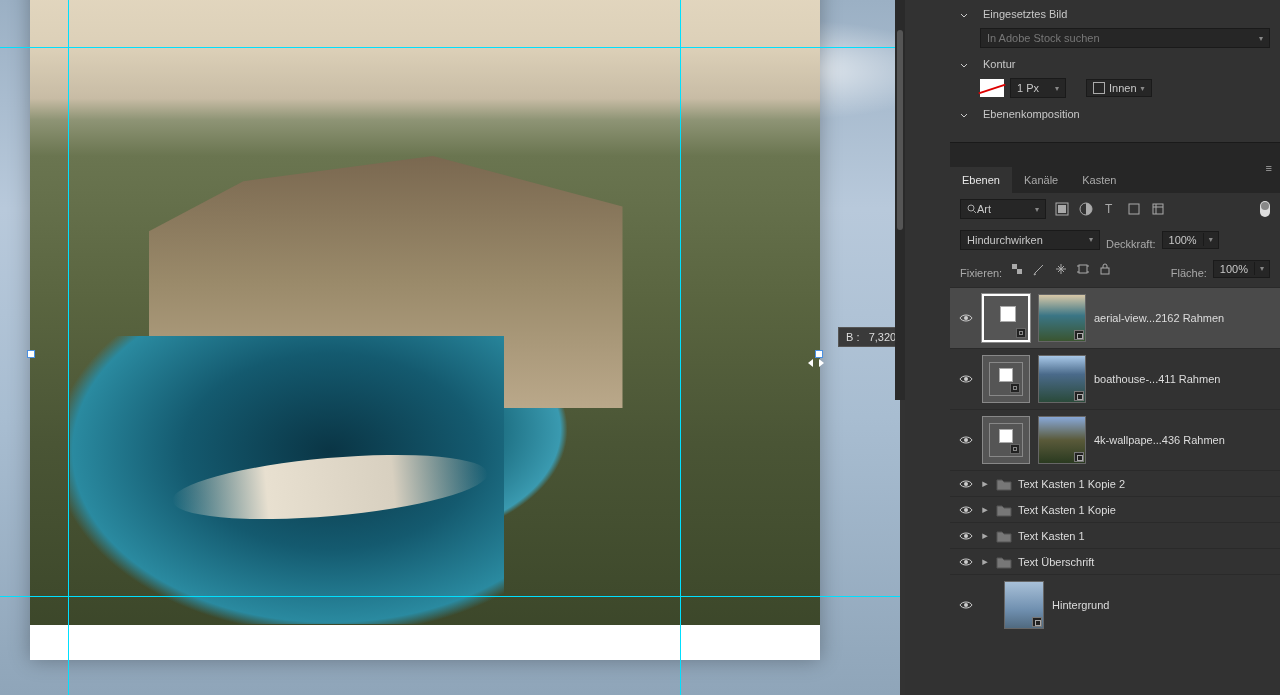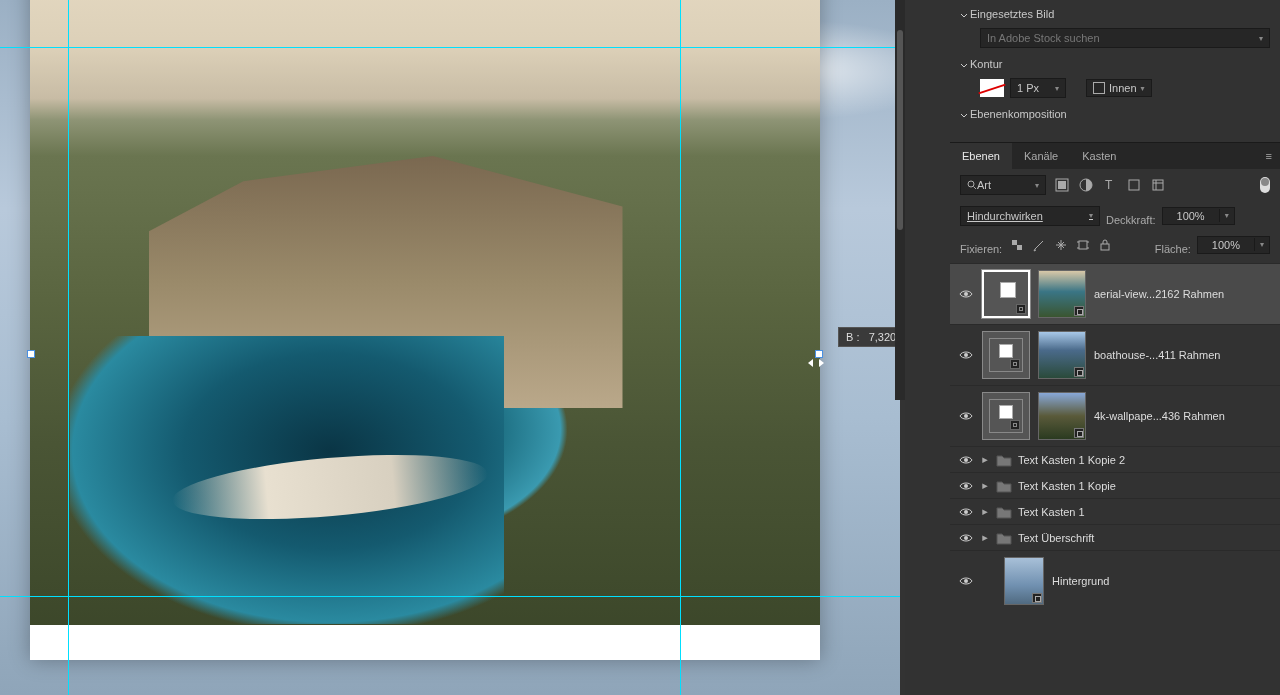--- a/index.html
+++ b/index.html
@@ -53,50 +53,50 @@
 .vscroll-thumb { position: absolute; left: 2px; top: 30px; width: 6px; height: 200px; background: #555; border-radius: 3px; }
 
 
 .dark-col { position: absolute; left: 905px; top: 0; width: 45px; height: 695px; background: #323232; }
 
 
 .panels { position: absolute; left: 950px; top: 0; width: 330px; height: 695px; background: #323232; color: #c8c8c8; font-size: 11px; }
 
 
 .prop-section { padding: 4px 10px; }
-.prop-header { display: flex; align-items: center; gap: 2px; padding: 4px 0; cursor: pointer; }
+.prop-header { display: flex; align-items: center; gap: 15px; padding: 4px 0; cursor: pointer; }
 .chev { width: 8px; height: 8px; display: inline-block; }
 .chev svg { width: 8px; height: 8px; }
 .prop-row { display: flex; align-items: center; gap: 6px; margin: 4px 0 6px 20px; }
 .select-box { background: #262626; border: 1px solid #1a1a1a; padding: 3px 6px; display: flex; align-items: center; justify-content: space-between; min-height: 20px; }
 .select-box .arrow { font-size: 8px; color: #888; }
 .stroke-swatch { width: 24px; height: 18px; background: #fff; position: relative; }
 .stroke-swatch::after { content:""; position:absolute; left:-2px; top:50%; width:28px; height:2px; background:#d00; transform: rotate(-18deg); }
 .kontur-type { display:flex; align-items:center; gap:4px; background:#262626; border:1px solid #1a1a1a; padding:2px 6px; }
 .kontur-icon { width:12px; height:12px; border:1px solid #aaa; }
 
 
 .layers-panel { margin-top: 14px; border-top: 1px solid #1a1a1a; }
 .tabs { display: flex; align-items: center; background: #262626; }
-.tab { padding: 7px 12px; font-size: 11px; color: #aaa; cursor: pointer; }
+.tab { padding: 7px 12px; font-size: 11px; color: #aaa; cursor: pointer; margin-top: 24px; }
 .tab.active { background: #323232; color: #e8e8e8; }
 .tab-menu { margin-left: auto; padding: 0 8px; color: #aaa; cursor: pointer; }
 
 .layer-toolbar { display: flex; align-items: center; gap: 8px; padding: 6px 10px; }
 .search-kind { flex: 1; max-width: 86px; }
 .tb-icon { width: 16px; height: 16px; display: flex; align-items: center; justify-content: center; color: #aaa; }
 .tb-icon svg { width: 14px; height: 14px; }
 .toggle-pill { width: 10px; height: 16px; background: #ddd; border-radius: 5px; margin-left: auto; position: relative; }
 .toggle-pill::after { content:""; position:absolute; top:1px; left:1px; width:8px; height:8px; background:#888; border-radius:50%; }
 
 .blend-row, .lock-row { display: flex; align-items: center; gap: 6px; padding: 4px 10px; }
-.blend-select { flex: 1; max-width: 140px; text-decoration: underline; }
+.blend-select { flex: 1; max-width: 140px; }
 .label-inline { color: #aaa; margin-top: 9px; }
 .pct-box { display:flex; align-items:center; background:#262626; border:1px solid #1a1a1a; }
-.pct-box span { padding: 2px 14px; }
+.pct-box span { padding: 2px 6px; }
 .pct-box .arrow { border-left: 1px solid #1a1a1a; padding: 2px 5px; font-size:8px; color:#888; }
 
 .lock-icons { display: flex; gap: 4px; }
 .lock-icons .tb-icon { width: 18px; height: 18px; }
 
 
 .layers-list { margin-top: 4px; }
 .layer-row { display: flex; align-items: center; padding: 6px 8px; gap: 8px; border-top: 1px solid #2a2a2a; }
 .layer-row.selected { background: #4a4a4a; }
 .eye { width: 16px; height: 16px; display:flex; align-items:center; justify-content:center; }

